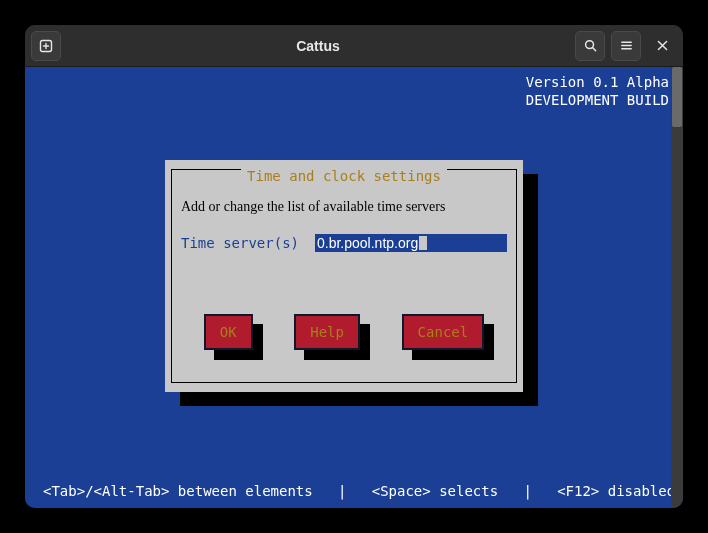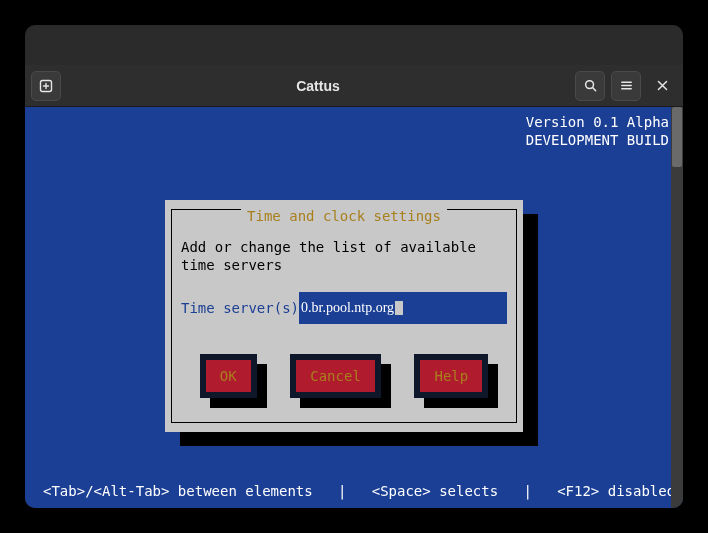--- a/index.html
+++ b/index.html
@@ -26,21 +26,20 @@
   }
   .titlebar {
     height: 42px;
     background: #2e2e2e;
     border-bottom: 1px solid #1b1b1b;
     display: flex;
     align-items: center;
     padding: 0 6px;
     gap: 6px;
     color: #e6e6e6;
-    margin-top: 40px;
   }
   .tb-btn {
     width: 30px;
     height: 30px;
     border-radius: 5px;
     background: #3a3a3a;
     border: 1px solid #4a4a4a;
     display: flex;
     align-items: center;
     justify-content: center;
@@ -129,39 +128,39 @@
   }
   .dlg-body {
     position: absolute;
     left: 16px;
     top: 38px;
     right: 16px;
   }
   .dlg-msg {
     color: #000;
     white-space: pre-line;
+    font-family: Liberation Serif, serif;
   }
   .field-row {
     margin-top: 18px;
     display: flex;
-    align-items: center;
-    gap: 0;
+    gap: 16px;
   }
   .field-label {
     color: #1b3f94;
     white-space: nowrap;
   }
   .field-input {
     flex: 1;
     background: #1b3f94;
     color: #fff;
-    height: 32px;
+    height: 18px;
     line-height: 18px;
     padding: 0 2px;
-    font-family: Liberation Serif, serif;
+    font-family: Liberation Sans, sans-serif;
     font-size: inherit;
     display: flex;
     align-items: center;
   }
   .cursor {
     display: inline-block;
     width: 8px;
     height: 14px;
     background: #c8c8c8;
     margin-left: 1px;
@@ -182,21 +181,21 @@
     left: 10px;
     top: 10px;
     width: 100%;
     height: 100%;
     background: #000;
   }
   .tui-btn {
     position: relative;
     background: #b01c2e;
     color: #a97f1c;
-    border: 6px solid #0f172a;
+    border: 2px solid #0f172a;
     padding: 7px 14px;
     min-width: 40px;
     text-align: center;
     font-family: inherit;
     font-size: inherit;
   }
   .footer {
     position: absolute;
     left: 18px;
     bottom: 8px;
@@ -256,25 +255,25 @@
             </span>
         </div>
       </div>
       <div class="btn-row">
         <div class="tui-btn-wrap">
           <div class="tui-btn-shadow"></div>
           <div class="tui-btn">OK</div>
         </div>
         <div class="tui-btn-wrap">
           <div class="tui-btn-shadow"></div>
-          <div class="tui-btn">Cancel</div>
+          <div class="tui-btn">Help</div>
         </div>
         <div class="tui-btn-wrap">
           <div class="tui-btn-shadow"></div>
-          <div class="tui-btn">Help</div>
+          <div class="tui-btn">Cancel</div>
         </div>
       </div>
     </div>
 
     <div class="footer">&lt;Tab&gt;/&lt;Alt-Tab&gt; between elements   |   &lt;Space&gt; selects   |   &lt;F12&gt; disabled</div>
 
     <div class="term-scrollbar"></div>
   </div>
 </div>
 

